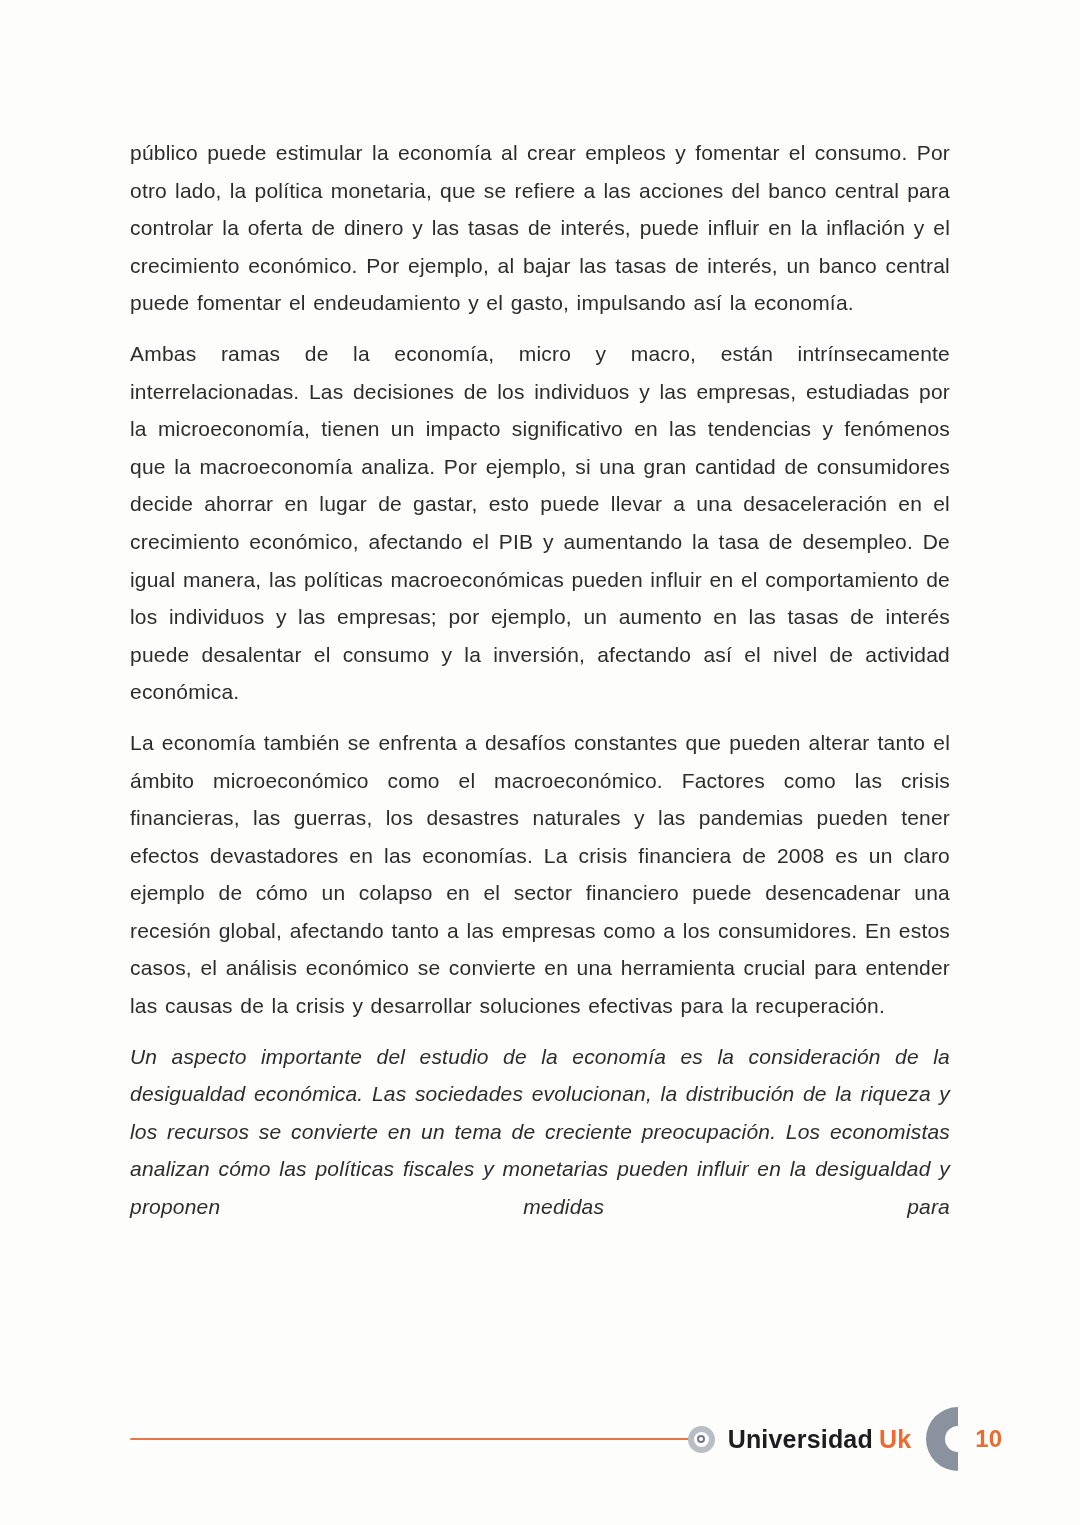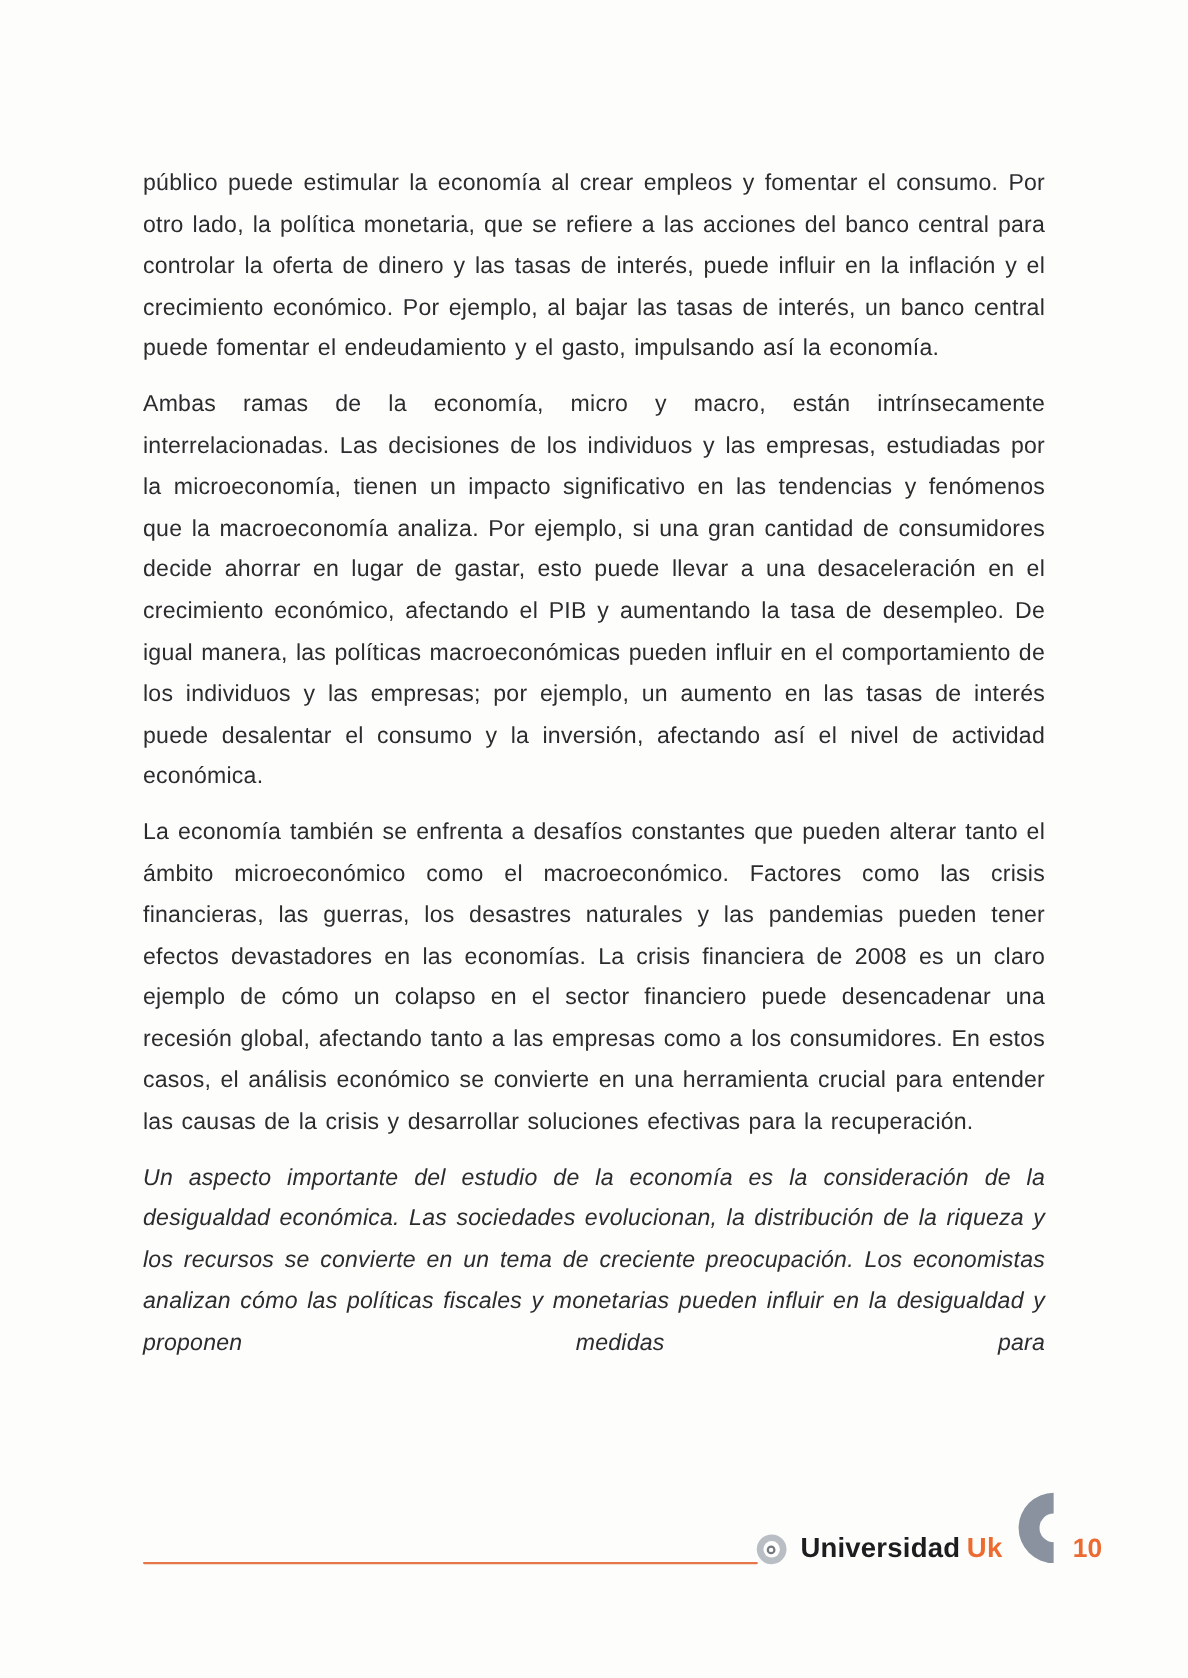--- a/index.html
+++ b/index.html
@@ -12,46 +12,46 @@
     position: relative;
     background: #FDFDFB;
     font-family: "Liberation Sans", sans-serif;
     overflow: hidden;
   }
 
   
   .page-text {
     position: absolute;
     left: 130px;
-    top: 148px;
+    top: 134px;
     width: 820px;
   }
   .page-text p {
     margin: 0 0 13px 0;
     font-size: 21px;
     line-height: 37.6px;
     letter-spacing: 0.2px;
     word-spacing: 1.5px;
     color: #2C2C2E;
     text-align: justify;
   }
   .page-text p.stretch-last {
     text-align-last: justify;
     font-style: italic;
   }
 
   
   .footer {
     position: absolute;
     left: 130px;
-    top: 1352px;
+    top: 1404px;
     width: 872px;
     height: 70px;
     display: flex;
-    align-items: flex-end;
+    align-items: center;
   }
   .footer-rule {
     flex: 1 1 auto;
     height: 2.5px;
     background: #E4764A;
     border-radius: 2px;
   }
   .target-icon {
     flex: 0 0 auto;
     width: 27px;

